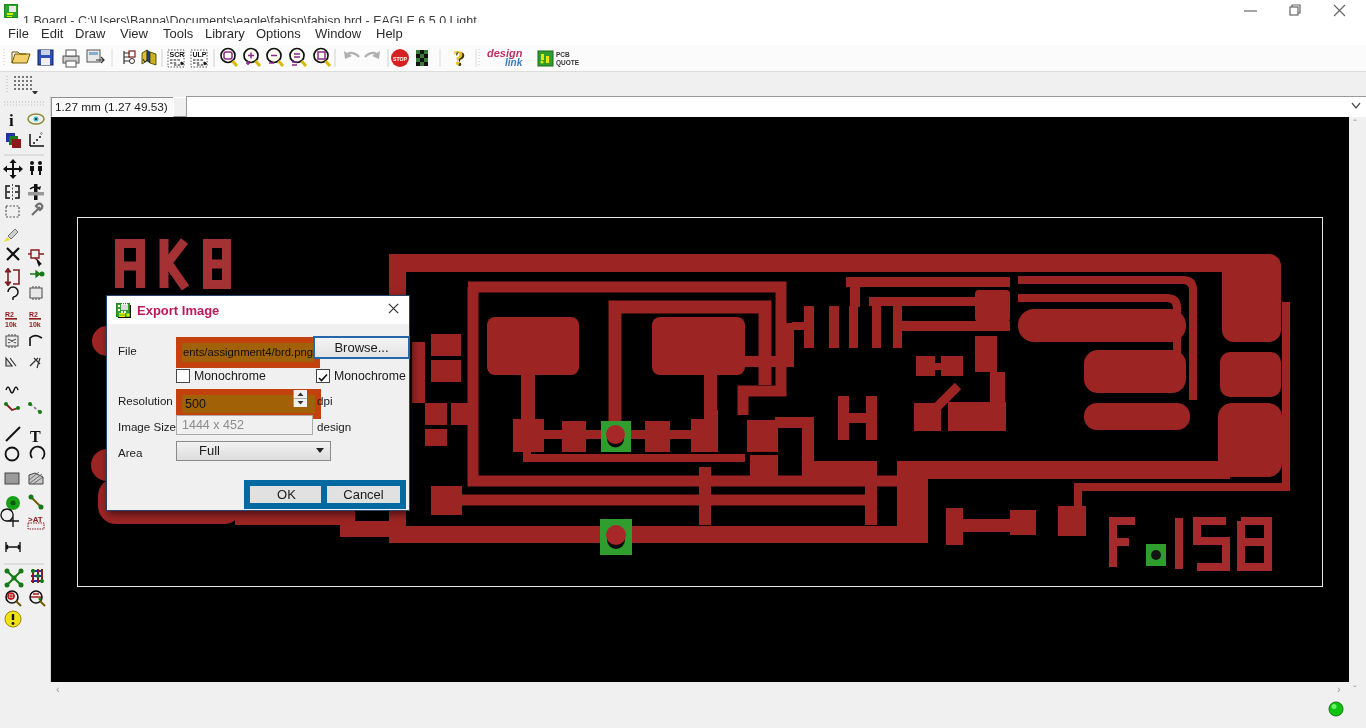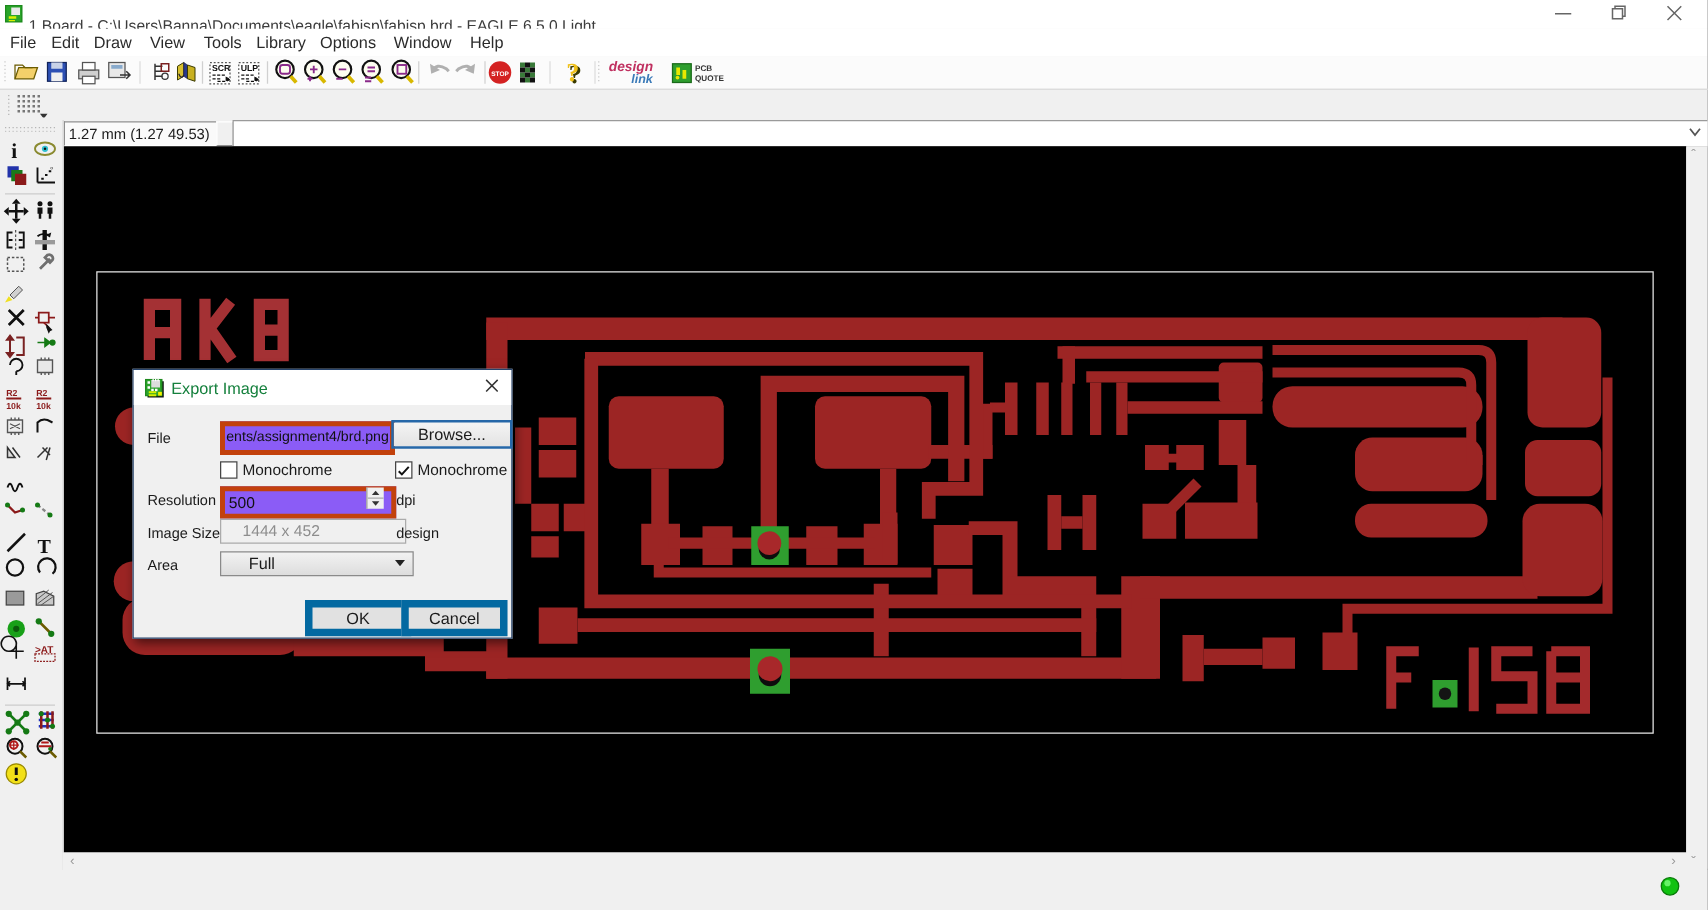--- a/index.html
+++ b/index.html
@@ -21,24 +21,24 @@
 #combobox{left:186px;top:96px;width:1180px;height:20px;background:#ffffff;border:1px solid #9a9a9a;}
 #palette{left:0;top:96px;width:50px;height:602px;background:#f0f0f0;border-right:1px solid #d5d5d5;border-bottom:1px solid #c8c8c8;}
 #canvas{left:50px;top:117px;width:1299px;height:565px;background:#000000;}
 #vscroll{left:1349px;top:117px;width:17px;height:578px;background:#f0f0f0;}
 #hscroll{left:50px;top:682px;width:1299px;height:14px;background:#f0f0f0;}
 #statusbar{left:0;top:696px;width:1366px;height:32px;background:#f0f0f0;}
 .scrar{position:absolute;color:#9a9a9a;font-size:11px;font-family:"Liberation Sans",sans-serif;}
 #dialog{left:106px;top:295px;width:302px;height:214px;background:#f0f0f0;
   border:1px solid #26436b;box-shadow:2px 3px 8px rgba(0,0,0,0.55);}
 #dlgtitle{left:0;top:0;width:302px;height:28px;background:#ffffff;}
-#dlgtext{left:30px;top:7px;font-size:13px;color:#15803d;}
+#dlgtext{left:30px;top:7px;font-size:13px;color:#be185d;font-weight:bold;}
 
 .lbl{position:absolute;font-size:11.6px;color:#1a1a1a;white-space:nowrap;}
-.tbox{position:absolute;background:#8b5cf6;border:4px solid #c2410c;font-size:12.5px;color:#111;line-height:19px;white-space:nowrap;overflow:hidden;}
+.tbox{position:absolute;background:#a16207;border:6px solid #c2410c;font-size:12.5px;color:#111;line-height:19px;white-space:nowrap;overflow:hidden;}
 .btn{position:absolute;background:#e1e1e1;border:6px solid #0369a1;font-size:13px;color:#1a1a1a;text-align:center;}
 .cb{position:absolute;width:12px;height:12px;background:#fff;border:1px solid #454545;}
 </style>
 </head>
 <body>
 <div id="screen">
 
   <div id="titlebar" class="abs"></div>
   <svg class="abs" style="left:4px;top:4px" width="15" height="15" viewBox="0 0 15 15">
     <rect x="0" y="0" width="14" height="14" fill="#1c8a1c"></rect>
@@ -465,21 +465,21 @@
     <div class="tbox" style="left:69px;top:93px;width:130px;height:18px;padding-left:3px">500</div>
     <div class="abs" style="left:186px;top:94px;width:13px;height:17px;background:#f0f0f0;border-left:1px solid #999">
       <svg width="13" height="17" viewBox="0 0 13 17">
         <line x1="0" y1="8.5" x2="13" y2="8.5" stroke="#aaa" stroke-width="1"></line>
         <path d="M3.5,6 L6.5,2.5 L9.5,6 z" fill="#333"></path>
         <path d="M3.5,11 L6.5,14.5 L9.5,11 z" fill="#333"></path>
       </svg>
     </div>
     <span class="lbl" style="left:210px;top:98px">dpi</span>
     <span class="lbl" style="left:11px;top:124px">Image Size</span>
-    <div class="tbox" style="left:69px;top:119px;width:130px;height:18px;padding-left:17px;background:#f0f0f0;border:1px solid #ababab;color:#8d8d8d">1444 x 452</div>
+    <div class="tbox" style="left:69px;top:119px;width:130px;height:18px;padding-left:5px;background:#f0f0f0;border:1px solid #ababab;color:#8d8d8d">1444 x 452</div>
     <span class="lbl" style="left:210px;top:124px">design</span>
     <span class="lbl" style="left:11px;top:150px">Area</span>
     <div class="btn" style="left:69px;top:145px;width:131px;height:18px;line-height:18px;text-align:left;padding-left:22px;border:1px solid #8a8a8a;background:linear-gradient(#f2f2f2,#dddddd)">Full
       <svg style="position:absolute;right:5px;top:6px" width="9" height="7" viewBox="0 0 9 7">
           <path d="M0,0 L8,0 L4,5 z" fill="#222"></path>
         </svg>
     </div>
     <div class="btn" style="left:137px;top:184px;width:73px;height:17px;line-height:17px">OK</div>
     <div class="btn" style="left:214px;top:184px;width:73px;height:17px;line-height:17px">Cancel</div>
   </div>

